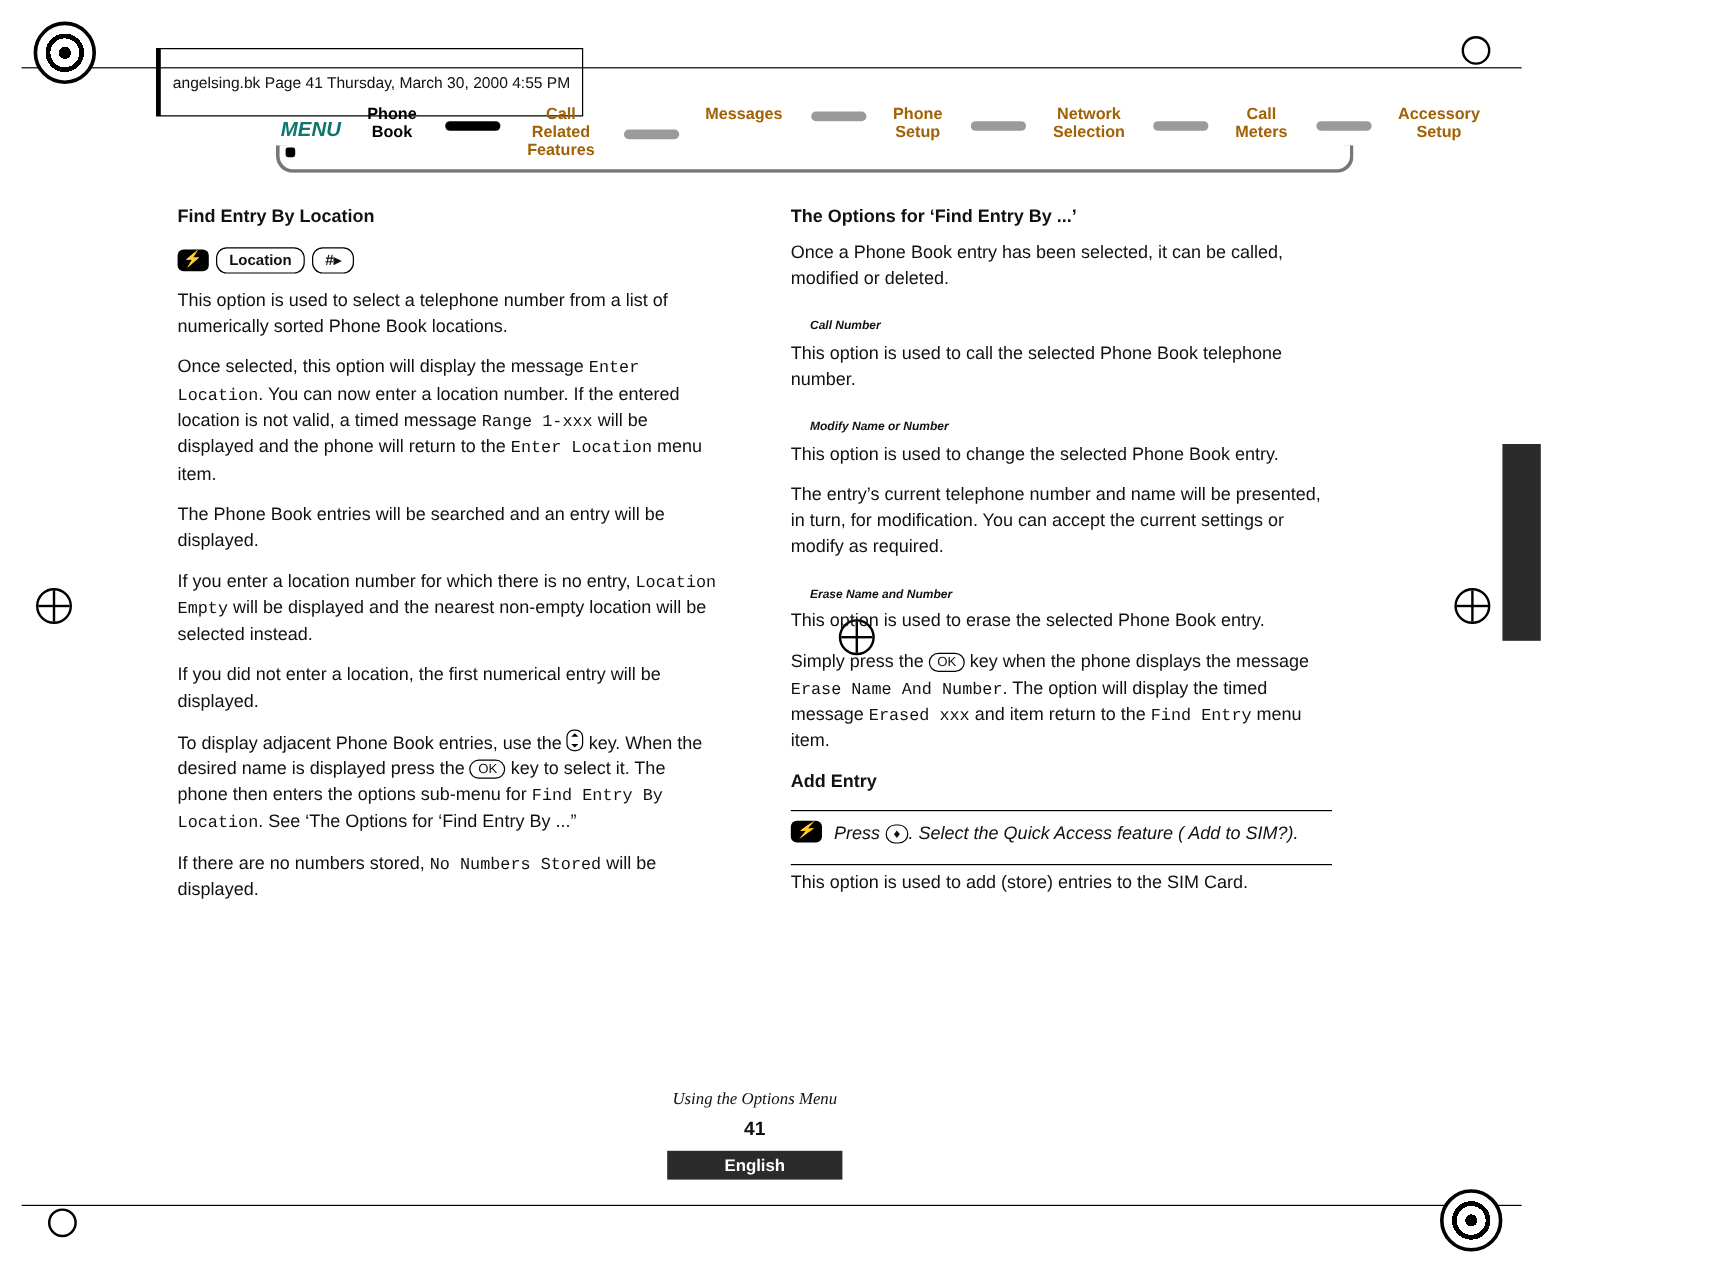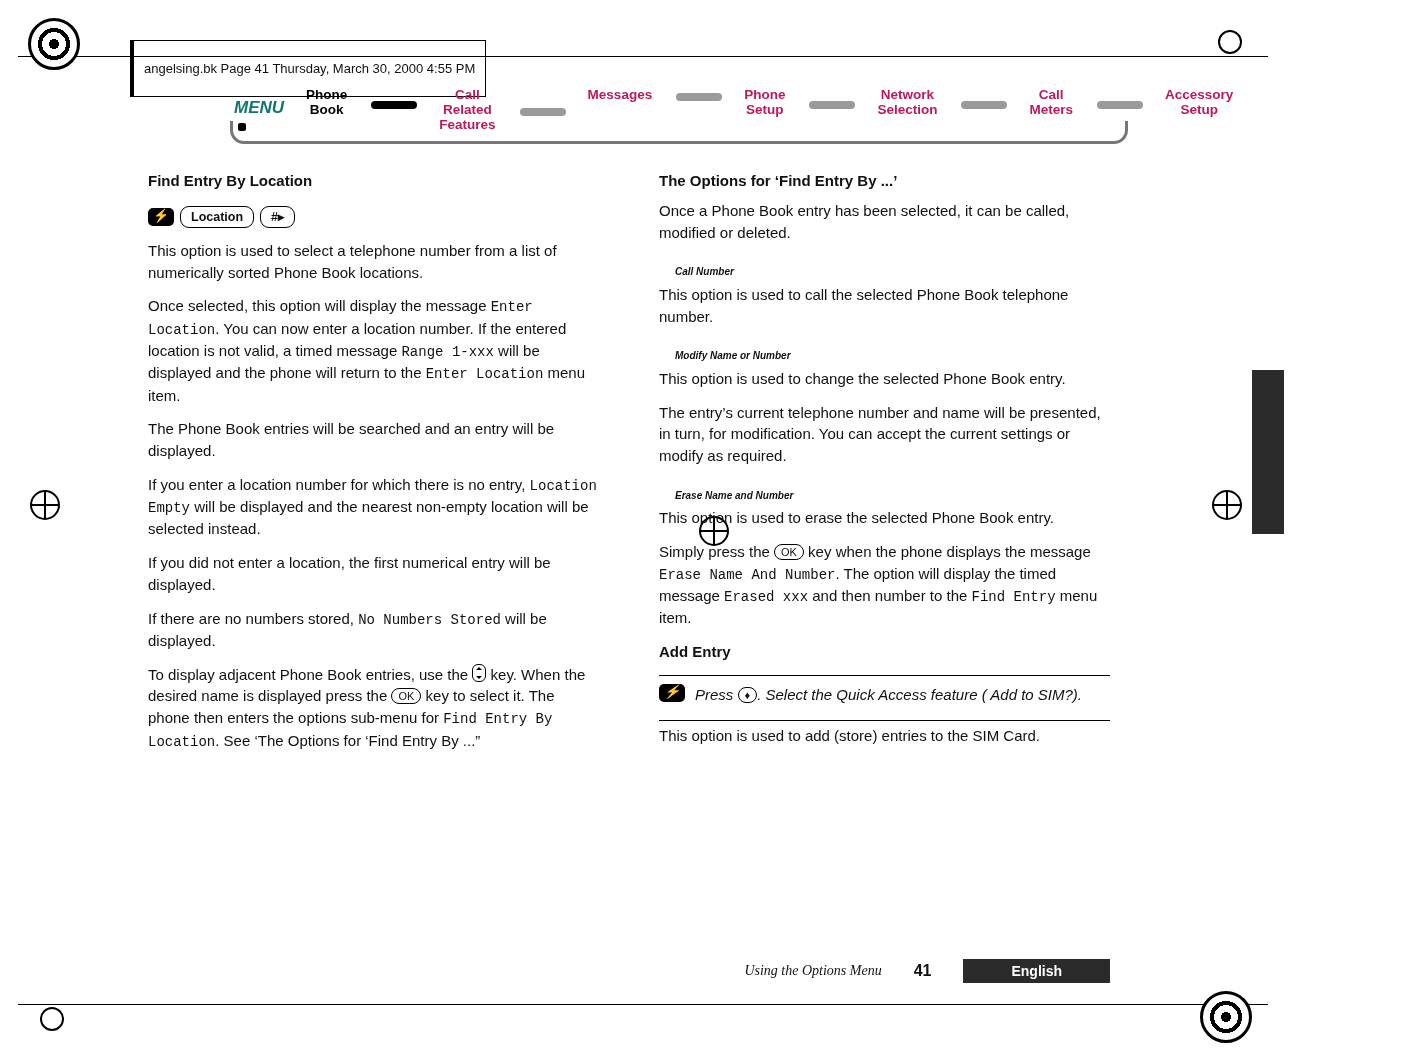--- a/index.html
+++ b/index.html
@@ -113,21 +113,21 @@
     font-weight: 700;
     font-style: italic;
     font-size: 17px;
     color: #0f766e;
     padding-top: 10px;
   }
   .nav-item {
     text-align: center;
     font-size: 13.5px;
     line-height: 1.1;
-    color: #be185d;
+    color: #a16207;
     font-weight: 600;
     position: relative;
   }
   .nav-item.active { color: #000; }
   .nav-item .pill {
     width: 46px;
     height: 8px;
     background: #9a9a9a;
     border-radius: 4px;
     margin: 4px auto 0;
@@ -222,22 +222,23 @@
 
   
   .footer {
     position: absolute;
     bottom: 78px;
     left: 148px;
     right: 318px;
     display: flex;
     justify-content: flex-end;
     align-items: center;
-    gap: 32px;
+    gap: 8px;
     font-size: 14px;
+    flex-direction: column;
   }
   .footer .ital { font-style: italic; font-family: Georgia, serif; }
   .footer .pageno { font-weight: 700; font-size: 16px; }
   .footer .lang {
     background: #2b2b2b;
     color: #fff;
     font-weight: 700;
     padding: 4px 48px;
     font-size: 14px;
   }
@@ -333,43 +334,43 @@
 
     <p class="indent">The Phone Book entries will be searched and an entry will be displayed.</p>
 
     <p class="indent">
       <span>If you enter a location number for which there is no entry, </span><span class="tt">Location Empty</span><span> will be displayed and the nearest non-empty location will be selected instead.</span>
     </p>
 
     <p class="indent">If you did not enter a location, the first numerical entry will be displayed.</p>
 
     <p class="indent">
+      <span>To display adjacent Phone Book entries, use the </span><span class="scroll-key"></span><span> key. When the desired name is displayed press the </span><span class="inline-key">OK</span><span> key to select it. The phone then enters the options sub-menu for </span><span class="tt">Find Entry By Location</span><span>. See ‘The Options for ‘Find Entry By ...”</span>
+    </p>
+
+    <p class="indent">
       <span>If there are no numbers stored, </span><span class="tt">No Numbers Stored</span><span> will be displayed.</span>
-    </p>
-
-    <p class="indent">
-      <span>To display adjacent Phone Book entries, use the </span><span class="scroll-key"></span><span> key. When the desired name is displayed press the </span><span class="inline-key">OK</span><span> key to select it. The phone then enters the options sub-menu for </span><span class="tt">Find Entry By Location</span><span>. See ‘The Options for ‘Find Entry By ...”</span>
     </p>
   </div>
 
   <div class="col">
     <div class="h-sec">The Options for ‘Find Entry By ...’</div>
     <p class="indent">Once a Phone Book entry has been selected, it can be called, modified or deleted.</p>
 
     <div class="h-sub indent">Call Number</div>
     <p class="indent">This option is used to call the selected Phone Book telephone number.</p>
 
     <div class="h-sub indent">Modify Name or Number</div>
     <p class="indent">This option is used to change the selected Phone Book entry.</p>
     <p class="indent">The entry’s current telephone number and name will be presented, in turn, for modification. You can accept the current settings or modify as required.</p>
 
     <div class="h-sub indent">Erase Name and Number</div>
     <p class="indent">This option is used to erase the selected Phone Book entry.</p>
     <p class="indent">
-      <span>Simply press the </span><span class="inline-key">OK</span><span> key when the phone displays the message </span><span class="tt">Erase Name And Number</span><span>. The option will display the timed message </span><span class="tt">Erased xxx</span><span> and then number to the </span><span class="tt">Find Entry</span><span> menu item.</span>
+      <span>Simply press the </span><span class="inline-key">OK</span><span> key when the phone displays the message </span><span class="tt">Erase Name And Number</span><span>. The option will display the timed message </span><span class="tt">Erased xxx</span><span> and item return to the </span><span class="tt">Find Entry</span><span> menu item.</span>
     </p>
 
     <div class="h-sec" style="margin-top:0">Add Entry</div>
     <hr class="hr-thin">
     <div class="note-block indent">
       <span class="lightning">⚡</span>
       <div class="txt">
         <span>Press </span><span class="inline-key">♦</span><span>. Select the Quick Access feature ( Add to SIM?).</span>
       </div>
     </div>

